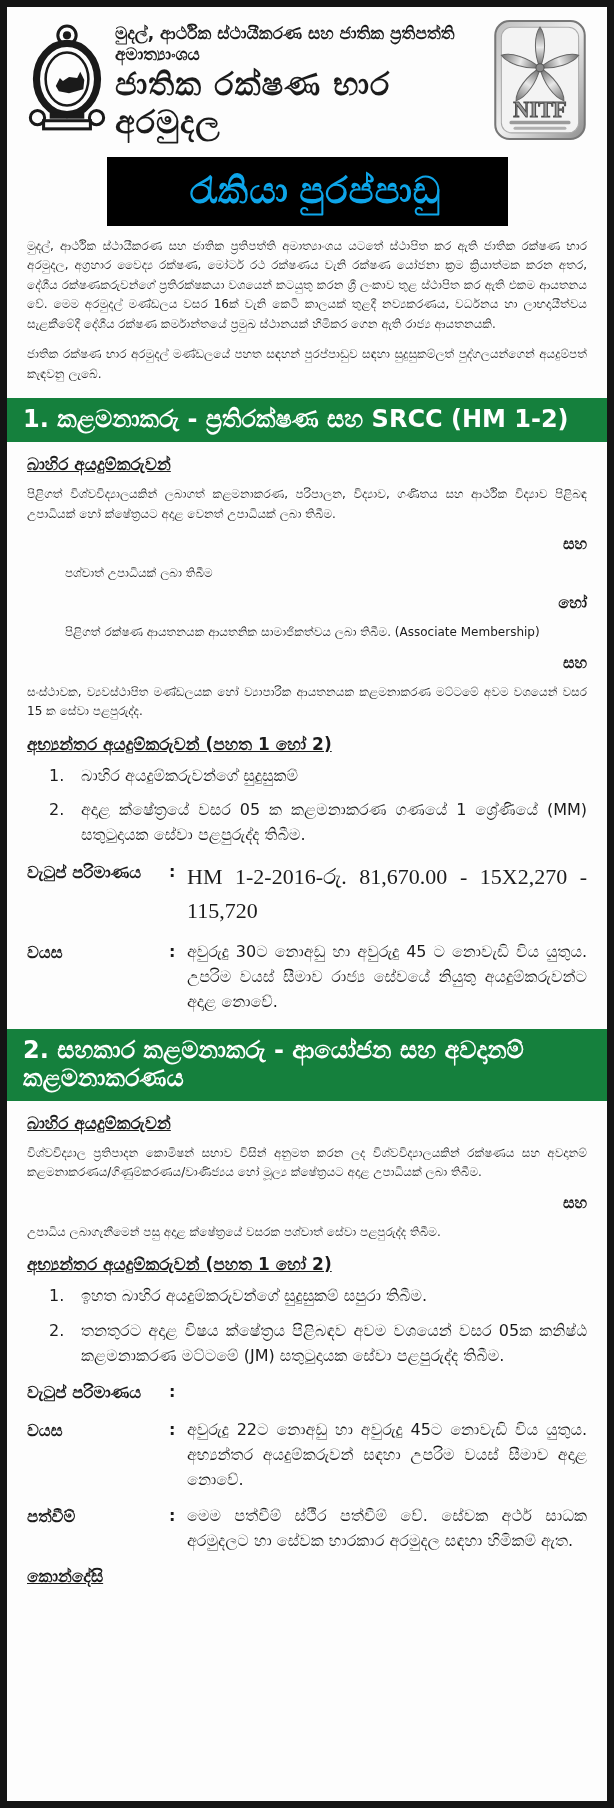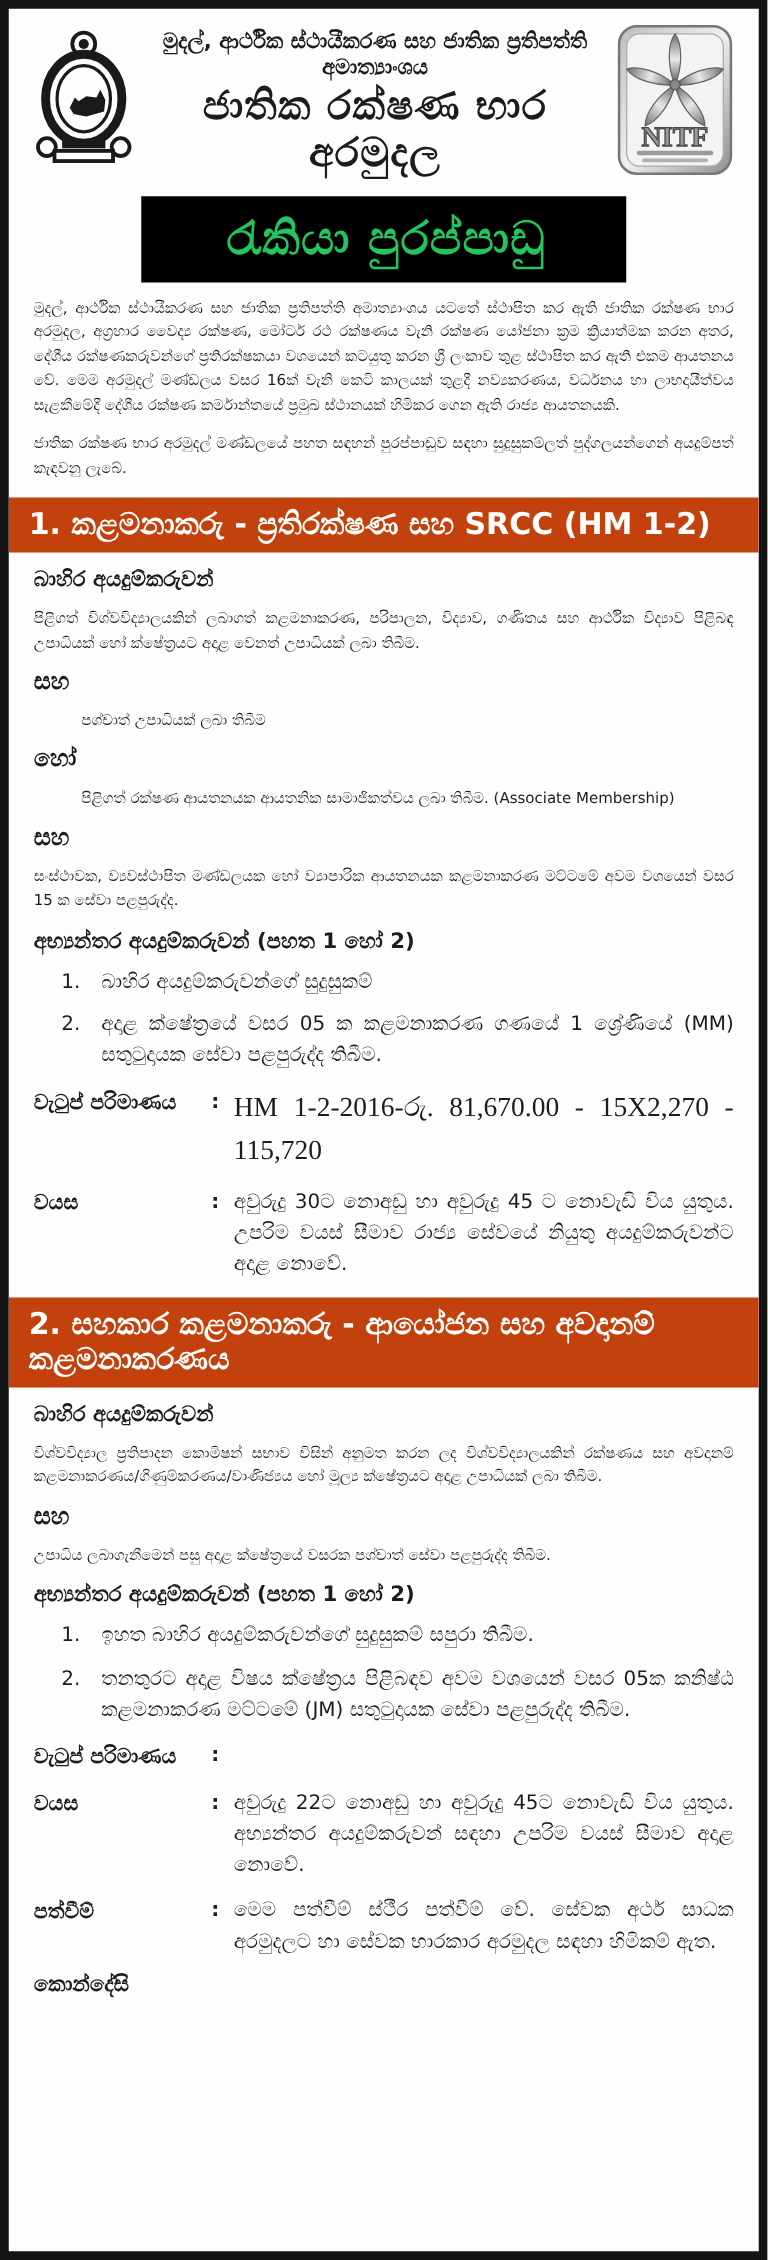--- a/index.html
+++ b/index.html
@@ -15,38 +15,38 @@
     height:1808px;
     border:7px solid #141414;
     outline:1px solid #555;
     padding:12px 20px 10px 20px;
     overflow:hidden;
     background:#fdfdfd;
   }
   
   .header{display:flex;align-items:center;gap:8px;}
   .emblem{flex:0 0 80px;}
-  .header-text{flex:1;text-align:center;}
+  .header-text{flex:1;}
   .ministry{font-size:17px;font-weight:bold;line-height:1.25;}
   .org-title{font-size:32px;font-weight:bold;margin-top:0;letter-spacing:1px;}
   .nitf-badge{flex:0 0 94px;}
   
   .banner{
-    width:384px;margin:12px auto 6px auto;background:#000;color:#22c55e;
+    width:384px;margin:12px auto 6px auto;background:#000;color:#0ea5e9;
     text-align:center;font-size:37px;font-weight:bold;
-    padding:12px 0 14px 4px;letter-spacing:1px;
+    padding:12px 0 14px 17px;letter-spacing:1px;font-family:Liberation Serif, serif;
   }
   
   .para{font-size:12px;line-height:1.62;text-align:justify;margin:11px 0 0 0;}
   .section-bar{
-    background:#c2410c;color:#fff;font-size:24px;font-weight:bold;
+    background:#15803d;color:#fff;font-size:24px;font-weight:bold;
     margin:14px -20px 0 -20px;padding:7px 16px 9px 16px;
   }
-  .subhead{font-size:17px;font-weight:bold;margin:12px 0 0 0;}
-  .conj{ text-align:left;font-size:19px;font-weight:bold;margin:10px 0 0 0;}
+  .subhead{font-size:17px;font-weight:bold;margin:12px 0 0 0;text-decoration:underline;}
+  .conj{ text-align:right;font-size:16px;font-weight:bold;margin:10px 0 0 0;}
   .indent{margin-left:38px;}
   .numrow{display:flex;margin:10px 0 0 22px;font-size:16px;line-height:1.55;}
   .numrow .num{flex:0 0 32px;}
   .numrow .ntext{flex:1;text-align:justify;}
   .kv{display:flex;margin:12px 0 0 0;font-size:16px;line-height:1.55;}
   .kv .klabel{flex:0 0 142px;font-weight:bold;font-size:16.5px;}
   .kv .kcolon{flex:0 0 18px;font-weight:bold;}
   .kv .kvalue{flex:1;text-align:justify;}
   .latin-serif{font-family:"Liberation Serif","DejaVu Serif",serif;font-size:22px;}
 </style>

